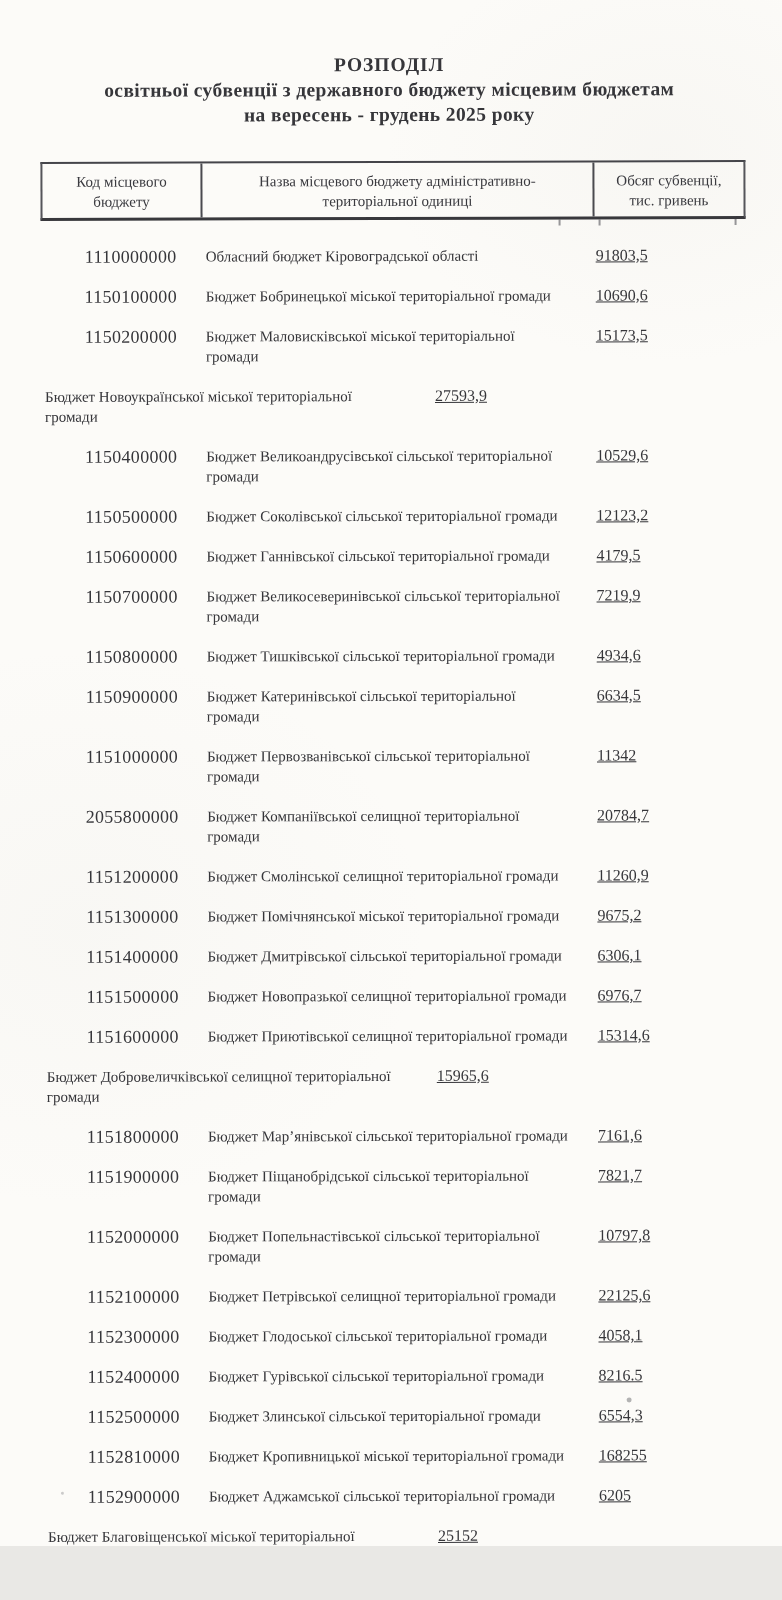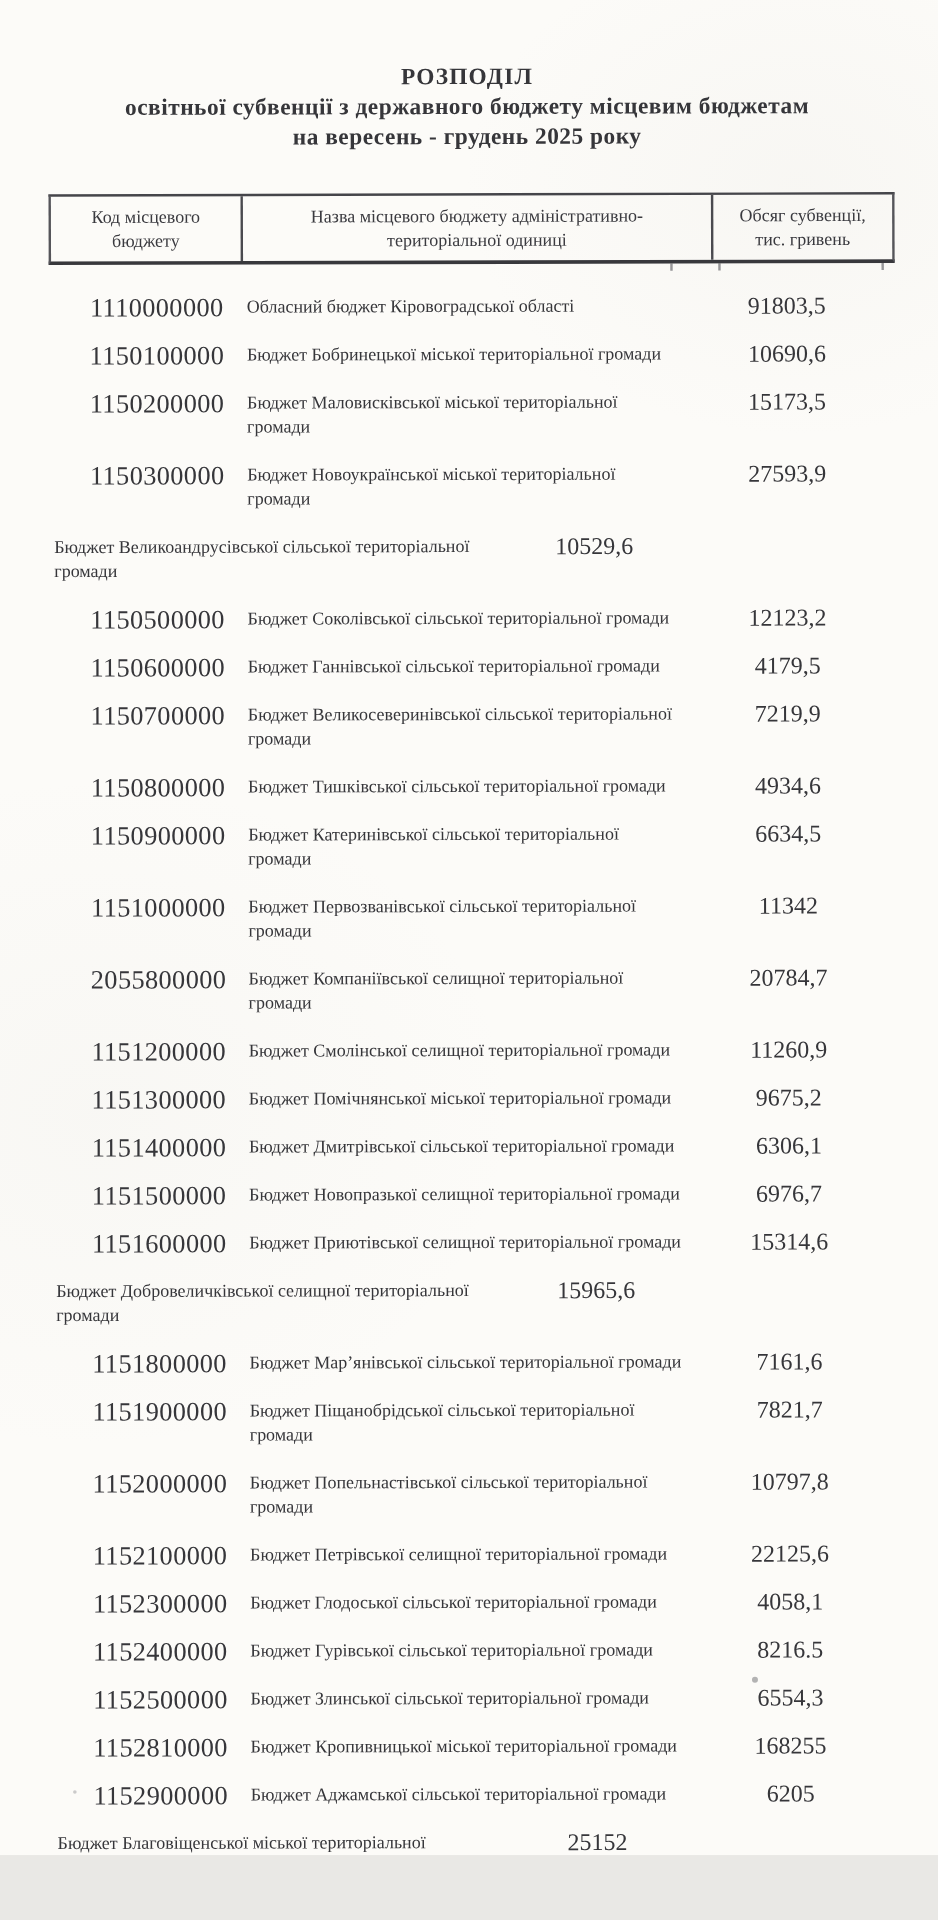--- a/index.html
+++ b/index.html
@@ -92,39 +92,39 @@
   }
   .row {
     display: flex;
     margin-bottom: 20px;
   }
   .cell-code {
     box-sizing: border-box;
     width: 161px;
     padding-left: 19px;
     text-align: center;
-    font-size: 22px;
+    font-size: 18px;
     line-height: 20px;
     letter-spacing: 0.3px;
   }
   .cell-name {
     box-sizing: border-box;
     width: 394px;
     padding-left: 4px;
     font-size: 15px;
     line-height: 20px;
     white-space: pre;
   }
   .cell-amount {
     box-sizing: border-box;
     width: 150px;
     padding-right: 30px;
-    text-align: center;
-    font-size: 20px;
+    font-size: 16px;
     line-height: 20px;
+    text-decoration: underline;
   }
 
   
   .artifact {
     position: absolute;
     background: rgba(90,90,95,0.45);
     border-radius: 50%;
   }
   .artifact.a1 { left: 625px; top: 1398px; width: 5px; height: 5px; }
   .artifact.a2 { left: 59px;  top: 1491px; width: 3px; height: 3px; background: rgba(90,90,95,0.3); }
@@ -165,26 +165,26 @@
           <div class="cell-name">Бюджет Бобринецької міської територіальної громади</div>
           <div class="cell-amount">10690,6</div>
         </div>
         <div class="row">
           <div class="cell-code">1150200000</div>
           <div class="cell-name">Бюджет Маловисківської міської територіальної
 громади</div>
           <div class="cell-amount">15173,5</div>
         </div>
         <div class="row">
-          <div class="cell-code">1150300000</div>
           <div class="cell-name">Бюджет Новоукраїнської міської територіальної
 громади</div>
           <div class="cell-amount">27593,9</div>
         </div>
         <div class="row">
+          <div class="cell-code">1150400000</div>
           <div class="cell-name">Бюджет Великоандрусівської сільської територіальної
 громади</div>
           <div class="cell-amount">10529,6</div>
         </div>
         <div class="row">
           <div class="cell-code">1150500000</div>
           <div class="cell-name">Бюджет Соколівської сільської територіальної громади</div>
           <div class="cell-amount">12123,2</div>
         </div>
         <div class="row">

